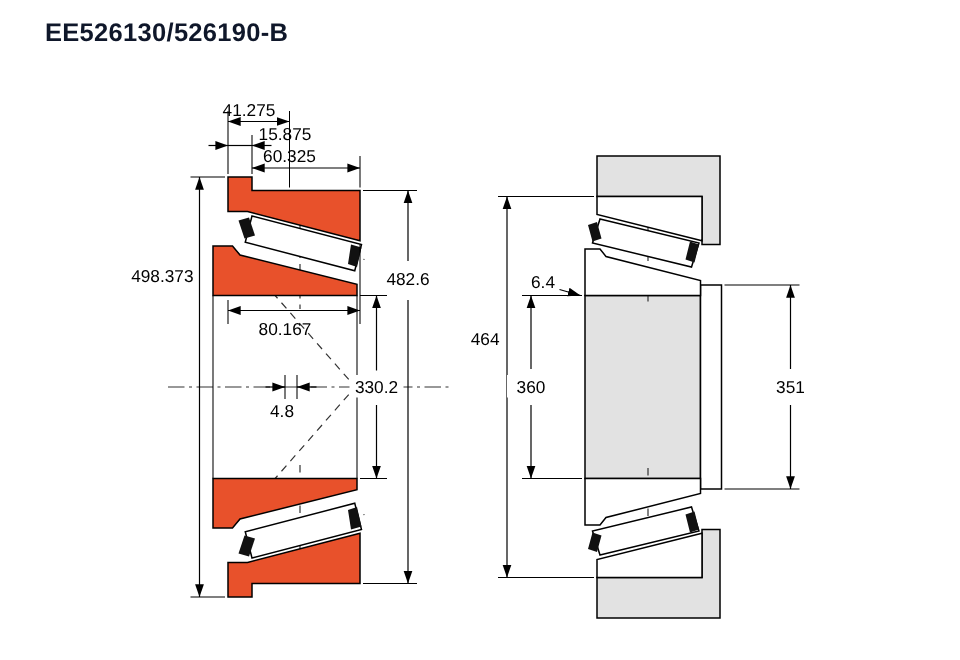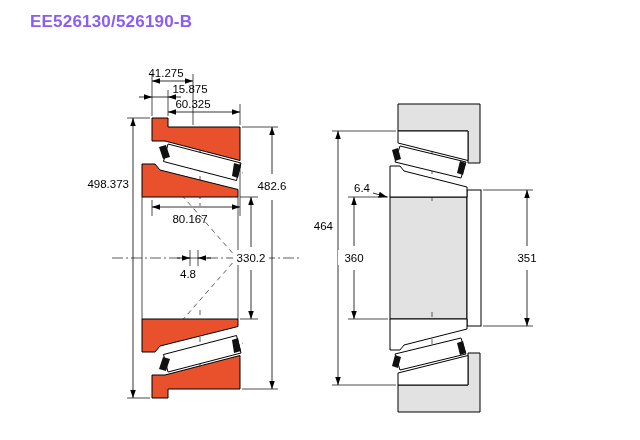--- a/index.html
+++ b/index.html
@@ -1,18 +1,18 @@
 <!DOCTYPE html>
 <html style="--ring: #e8512b; --steel: #e2e2e2; --line: #000000;"><head>
 <meta charset="utf-8">
 <style>
   html,body{margin:0;padding:0;background:#fff;}
   .canvas{position:relative;width:640px;height:440px;background:#fff;overflow:hidden;
           font-family:"Liberation Sans",sans-serif;}
-  .title{position:absolute;left:30px;top:12px;font-size:17px;font-weight:bold;color:#8b5cf6;
+  .title{position:absolute;left:30px;top:12px;font-size:17px;font-weight:bold;color:#0f172a;
          letter-spacing:.2px;}
   svg{position:absolute;left:0;top:0;}
   .ring{fill:var(--ring,#e8512b);stroke:#000;stroke-width:1;}
   .steel{fill:var(--steel,#e2e2e2);stroke:#000;stroke-width:1;}
   .white{fill:#fff;stroke:#000;stroke-width:1;}
   .cage{fill:#111;stroke:none;}
   .dimline{stroke:#000;stroke-width:0.8;fill:none;}
   .ext{stroke:#000;stroke-width:0.7;fill:none;}
   .cdash{stroke:#333;stroke-width:0.8;fill:none;stroke-dasharray:11 3 2 3;}
   .ddash{stroke:#333;stroke-width:0.8;fill:none;stroke-dasharray:5 4;}

